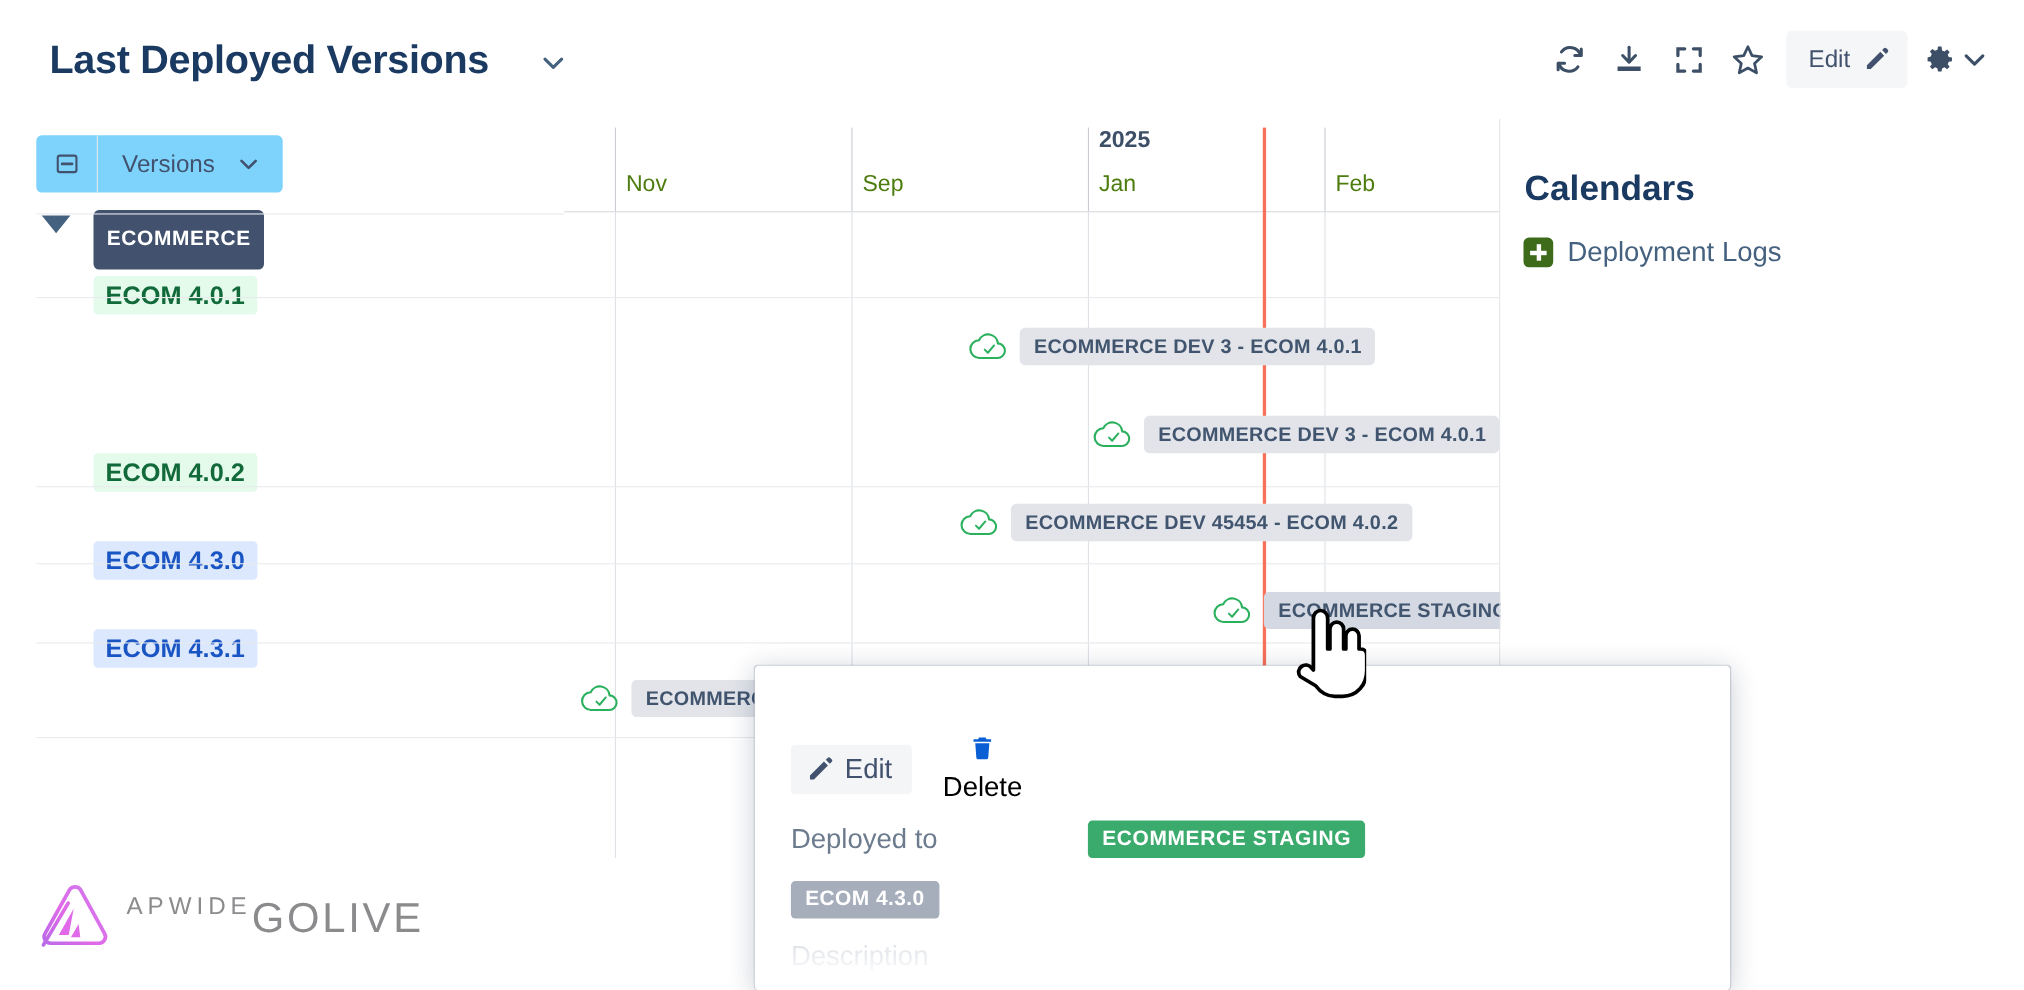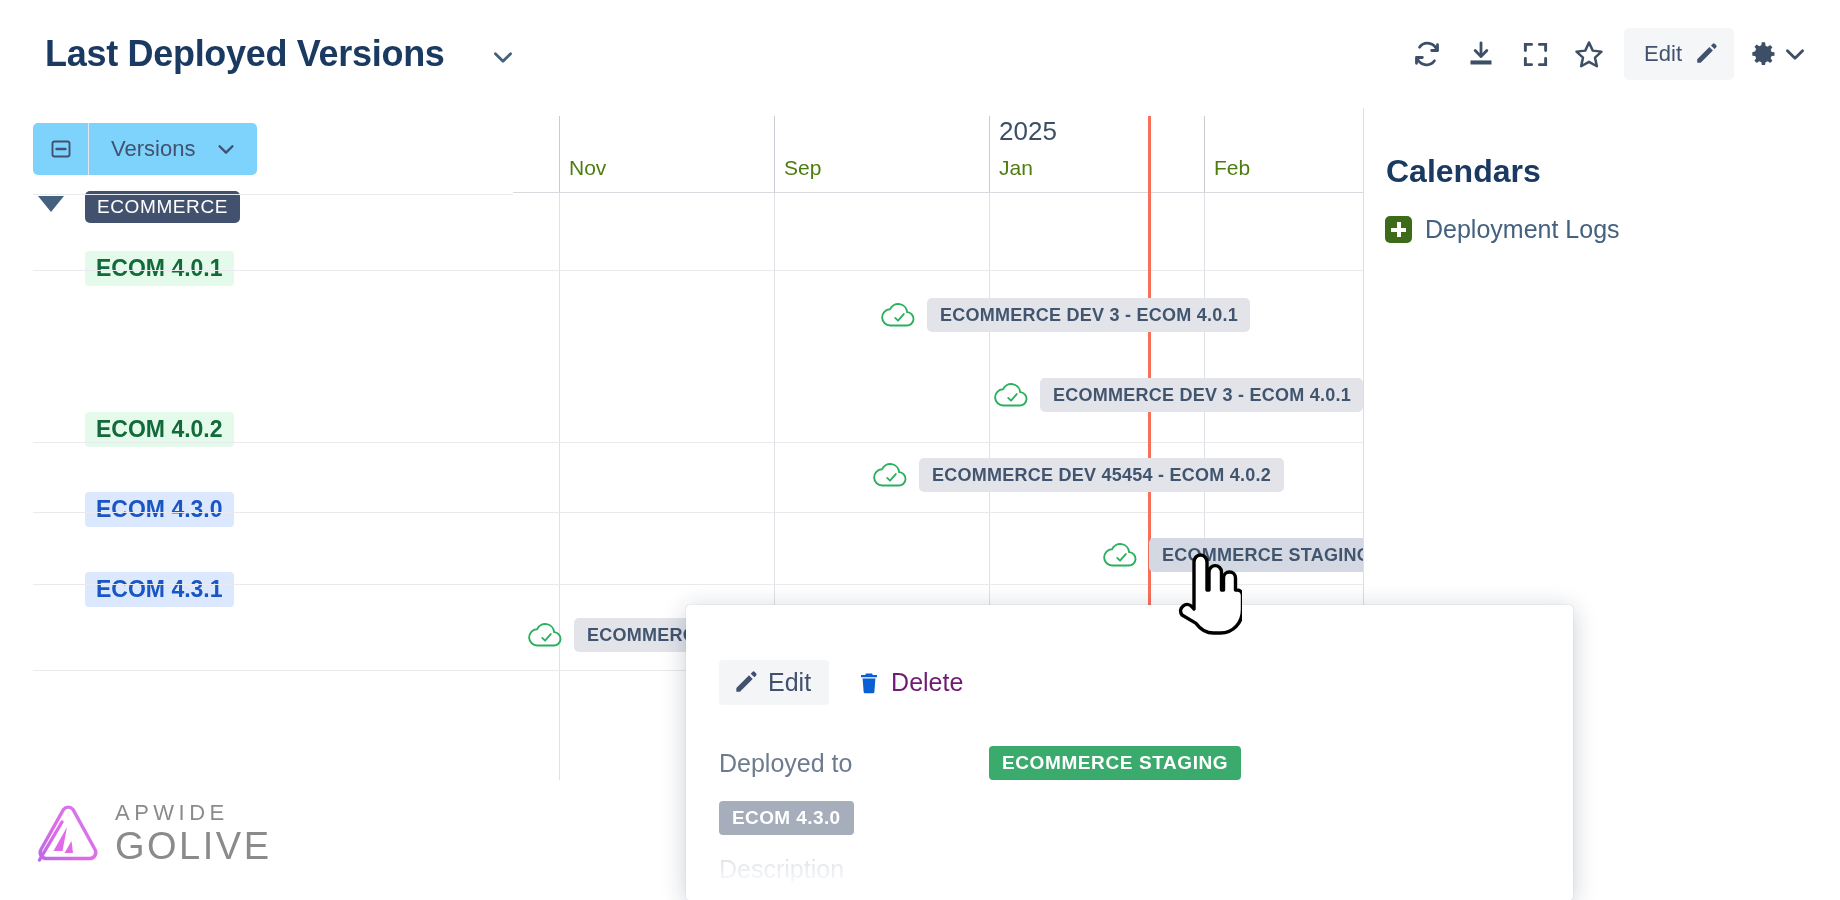--- a/index.html
+++ b/index.html
@@ -67,21 +67,21 @@
   
   .grid-area {
     position: absolute; left: 0px; top: 108px;
     width: 1363px; height: 792px;
   }
   .grid-head {
     position: absolute; left: 0; top: 0; width: 1363px; height: 84px;
   }
   .year-cell {
     position: absolute; top: 8px;
-    font-size: 26px; font-weight: 400; color: #3d4f66;
+    font-size: 21px; font-weight: 700; color: #3d4f66;
     padding-left: 9px;
   }
   .month-cell {
     position: absolute; top: 48px;
     font-size: 21px; color: #4d7c0f; padding-left: 9px;
   }
   .vline {
     position: absolute; top: 0; width: 1px; background: #dfe1e6;
   }
   .vline.head { top: 8px; height: 76px; background: #c9ccd3; }
@@ -98,22 +98,22 @@
     position: absolute; left: 85px;
     font-size: 23px; font-weight: 600;
     padding: 4px 11px; border-radius: 4px; white-space: nowrap;
     cursor: pointer;
   }
   .badge-green { background: #e4fbeb; color: #12693a; }
   .badge-blue  { background: #dce8fd; color: #1a55c4; }
   .proj-badge {
     position: absolute; left: 85px;
     background: #42526e; color: #fff;
-    font-size: 19px; font-weight: 400; letter-spacing: 0.6px;
-    padding: 5px 12px; border-radius: 5px; white-space: nowrap;
+    font-size: 19px; font-weight: 700; letter-spacing: 0.6px;
+    padding: 16px 12px; border-radius: 5px; white-space: nowrap;
     cursor: pointer;
   }
   .tri {
     position: absolute; left: 38px;
     width: 0; height: 0;
     border-left: 13px solid transparent; border-right: 13px solid transparent;
     border-top: 16px solid #44617f; cursor: pointer;
   }
 
   
@@ -152,21 +152,21 @@
   }
   .plus-box::before, .plus-box::after {
     content: ""; position: absolute; background: #fff;
   }
   .plus-box::before { left: 6px; top: 11.5px; width: 15px; height: 4px; }
   .plus-box::after { left: 11.5px; top: 6px; width: 4px; height: 15px; }
   .cal-item-label { font-size: 25px; color: #44617f; }
 
   
   .logo { position: absolute; left: 33px; top: 802px; display: flex; align-items: center; gap: 14px; }
-  .logo-text { display: flex; flex-direction: column; line-height: 1; }
+  .logo-text { display: flex; flex-direction: row; line-height: 1; }
   .logo-top {
     font-size: 22px; letter-spacing: 4.5px; color: #8b8b8e; font-weight: 400;
   }
   .logo-bottom {
     font-size: 38px; letter-spacing: 2.5px; color: #8b8b8e; font-weight: 400;
     margin-top: 3px;
   }
 
   
   .popup {
@@ -181,21 +181,21 @@
     display: flex; align-items: center; gap: 16px;
   }
   .pa-edit {
     display: flex; align-items: center; gap: 10px;
     background: #f4f5f7; border-radius: 4px;
     padding: 8px 18px 8px 14px; color: #42526e; font-size: 25px;
     cursor: pointer;
   }
   .pa-delete {
     display: flex; align-items: center; gap: 10px;
-    padding: 8px 12px; color: #701a75; font-size: 25px; cursor: pointer;
+    padding: 8px 12px; color: #000000; font-size: 25px; cursor: pointer; flex-direction: column;
   }
   .field-row { position: absolute; left: 33px; display: flex; align-items: center; }
   .field-label { width: 270px; font-size: 25px; color: #6d7b8e; }
   .field-label.dim { color: #a9b2bf; }
   .field-label.dimmer { color: #c9cfd8; }
   .badge-env {
     background: #3bab6d; color: #fff;
     font-size: 19px; font-weight: 700; letter-spacing: 0.6px;
     padding: 6px 13px; border-radius: 4px; white-space: nowrap;
   }

